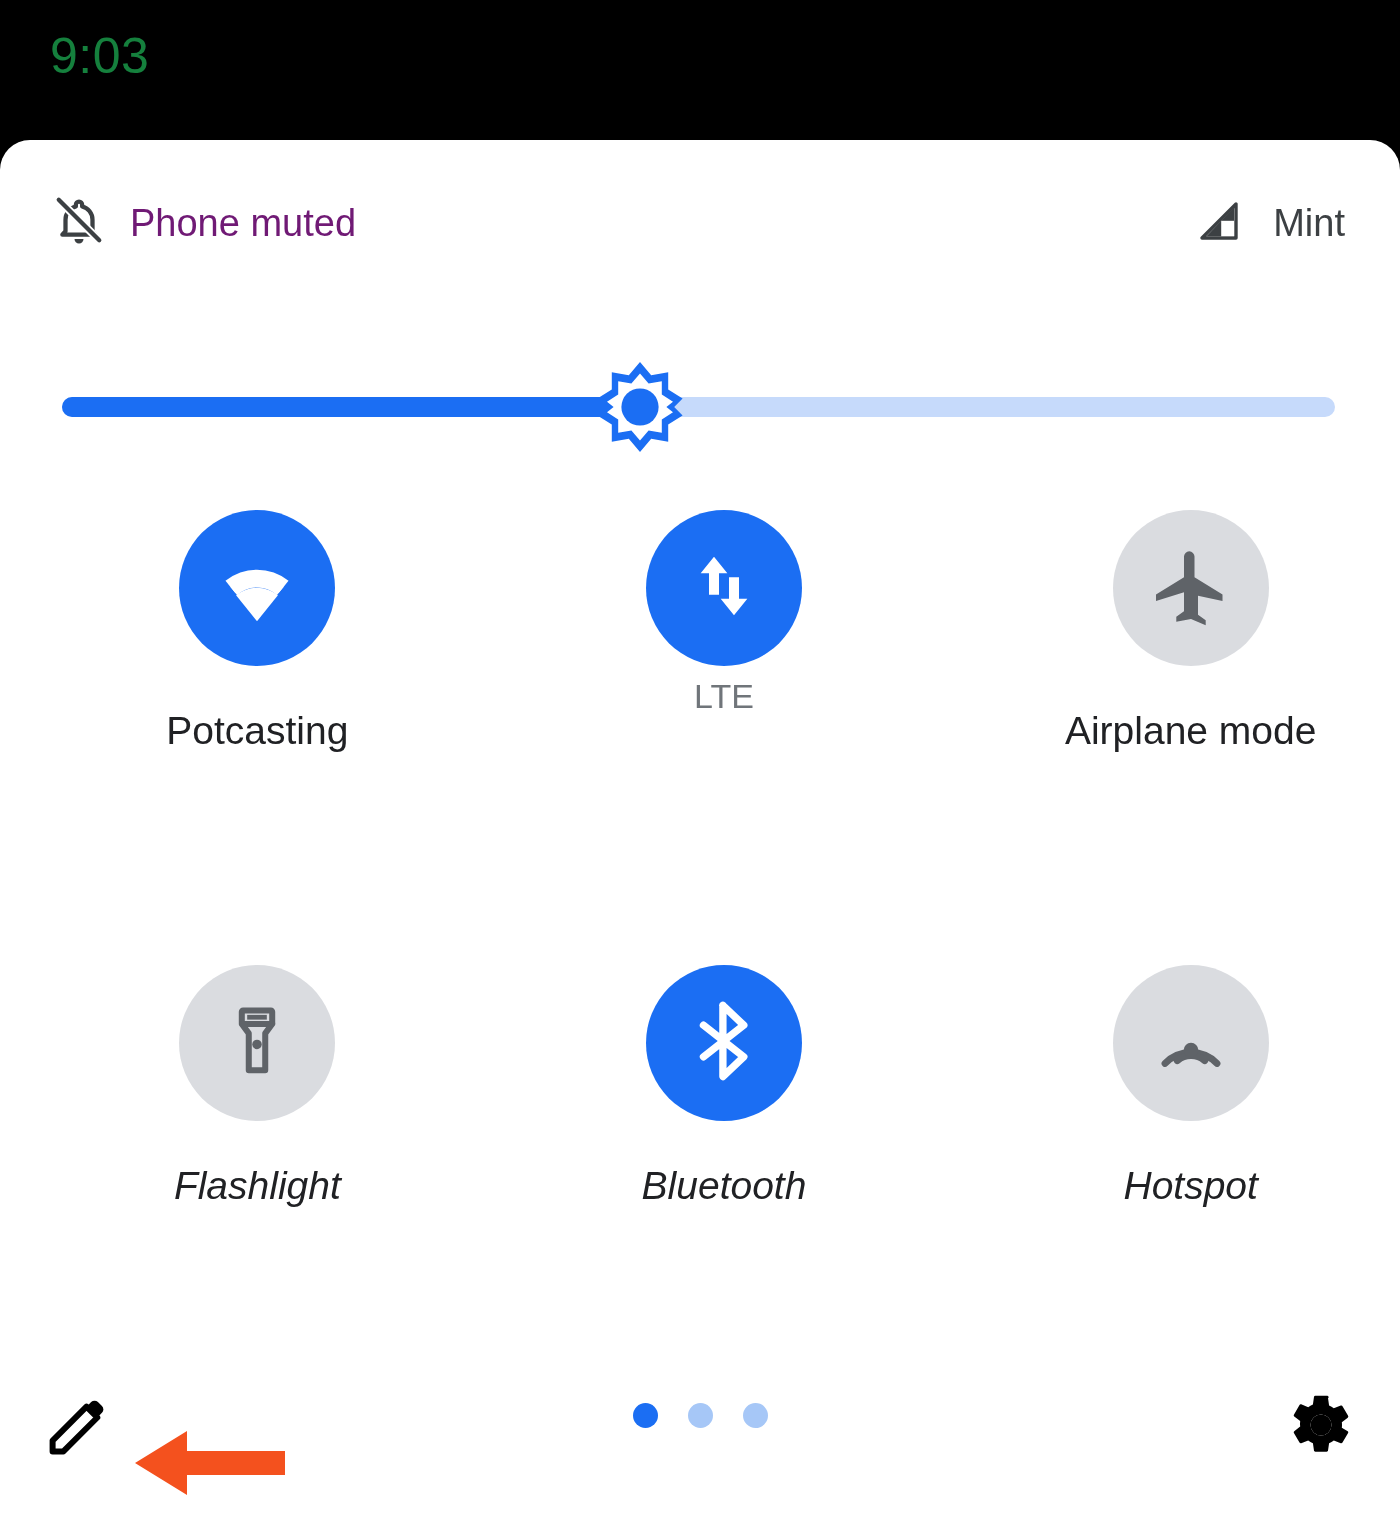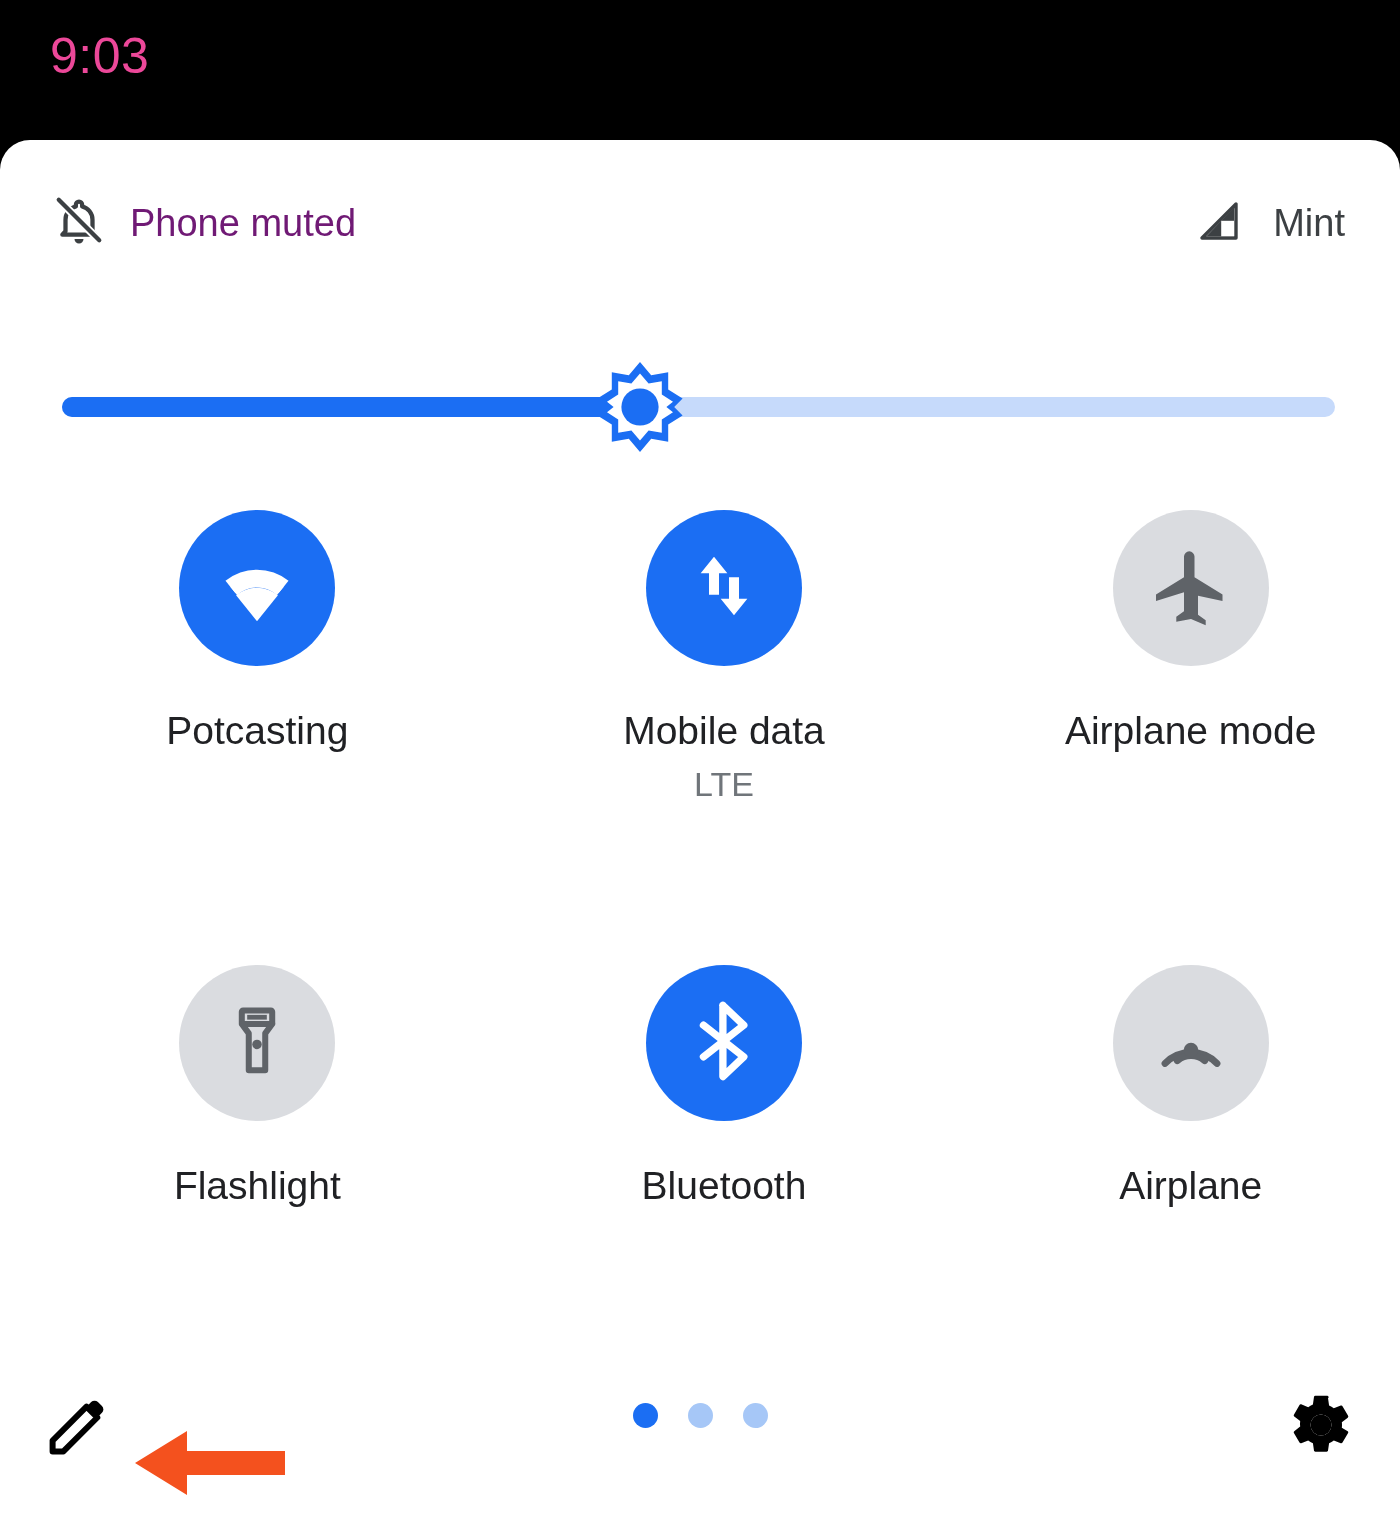--- a/index.html
+++ b/index.html
@@ -28,21 +28,21 @@
     position: absolute;
     left: 0; top: 0;
     width: 1400px;
     height: 140px;
     background: #000000;
   }
   #status-clock {
     position: absolute;
     left: 50px;
     top: 26px;
-    color: #ec4899;
+    color: #15803d;
     font-size: 50px;
     font-weight: 500;
     letter-spacing: 0.5px;
     line-height: 60px;
   }
 
   
   #qs-panel {
     position: absolute;
     left: 0;
@@ -132,21 +132,21 @@
     position: absolute;
     left: 0;
     top: 370px;
     width: 1400px;
   }
   .tile-row {
     display: flex;
     width: 1400px;
   }
   .tile-row.row-1 { height: 455px; }
-  .tile-row.row-2 { height: 300px; }
+  .tile-row.row-2 { height: 300px; font-style: italic; }
   .tile {
     width: 466.6px;
     display: flex;
     flex-direction: column;
     align-items: center;
     background: transparent;
     margin-left: 48px;
   }
   .tile-icon-circle {
     width: 156px;
@@ -315,21 +315,20 @@
           <div class="tile-icon-circle on">
             <span>
               <svg width="80" height="80" viewBox="0 0 24 24">
 
                 <path fill="#ffffff" d="M9.0 3.2 L13.0 8.2 L10.5 8.2 L10.5 14.6 L7.5 14.6 L7.5 8.2 L5.0 8.2 Z"></path>
 
                 <path fill="#ffffff" d="M15.0 20.8 L11.0 15.8 L13.5 15.8 L13.5 9.4 L16.5 9.4 L16.5 15.8 L19.0 15.8 Z"></path>
               </svg>
             </span>
           </div>
-          <div class="tile-label">Mobile data</div>
           <div class="tile-sublabel">LTE</div>
         </div>
 
         <div class="tile">
           <div class="tile-icon-circle off">
             <span>
               <svg width="84" height="84" viewBox="0 0 24 24">
                 <path fill="#5f6368" d="M21 16.3v-1.9l-8-4.9V3.6a1.5 1.5 0 0 0-3 0v5.9l-8 4.9v1.9l8-2.5v5.4l-2.2 1.6v1.4L12 21.4l4.2 1.8v-1.4L14 20.2v-5.4z"></path>
               </svg>
             </span>
@@ -368,21 +367,21 @@
         <div class="tile">
           <div class="tile-icon-circle off">
             <span>
               <svg width="84" height="84" viewBox="0 0 24 24">
                 <path fill="none" stroke="#5f6368" stroke-width="2.0" stroke-linecap="round" d="M4.6 18.4 a10.4 10.4 0 0 1 14.8 0"></path>
                 <path fill="none" stroke="#5f6368" stroke-width="2.0" stroke-linecap="round" d="M8.1 17.6 a6.0 6.0 0 0 1 7.8 0"></path>
                 <circle cx="12" cy="14.6" r="2.1" fill="#5f6368"></circle>
               </svg>
             </span>
           </div>
-          <div class="tile-label">Airplane</div>
+          <div class="tile-label">Hotspot</div>
         </div>
       </div>
     </div>
 
     <div id="qs-footer">
 
       <div id="edit-button">
         <span>
           <svg width="72" height="72" viewBox="0 0 24 24">
             <path fill="none" stroke="#000000" stroke-width="2.0" stroke-linejoin="round" d="M3.2 17.2 L3.2 20.8 L6.8 20.8 L18.1 9.5 L14.5 5.9 Z"></path>

